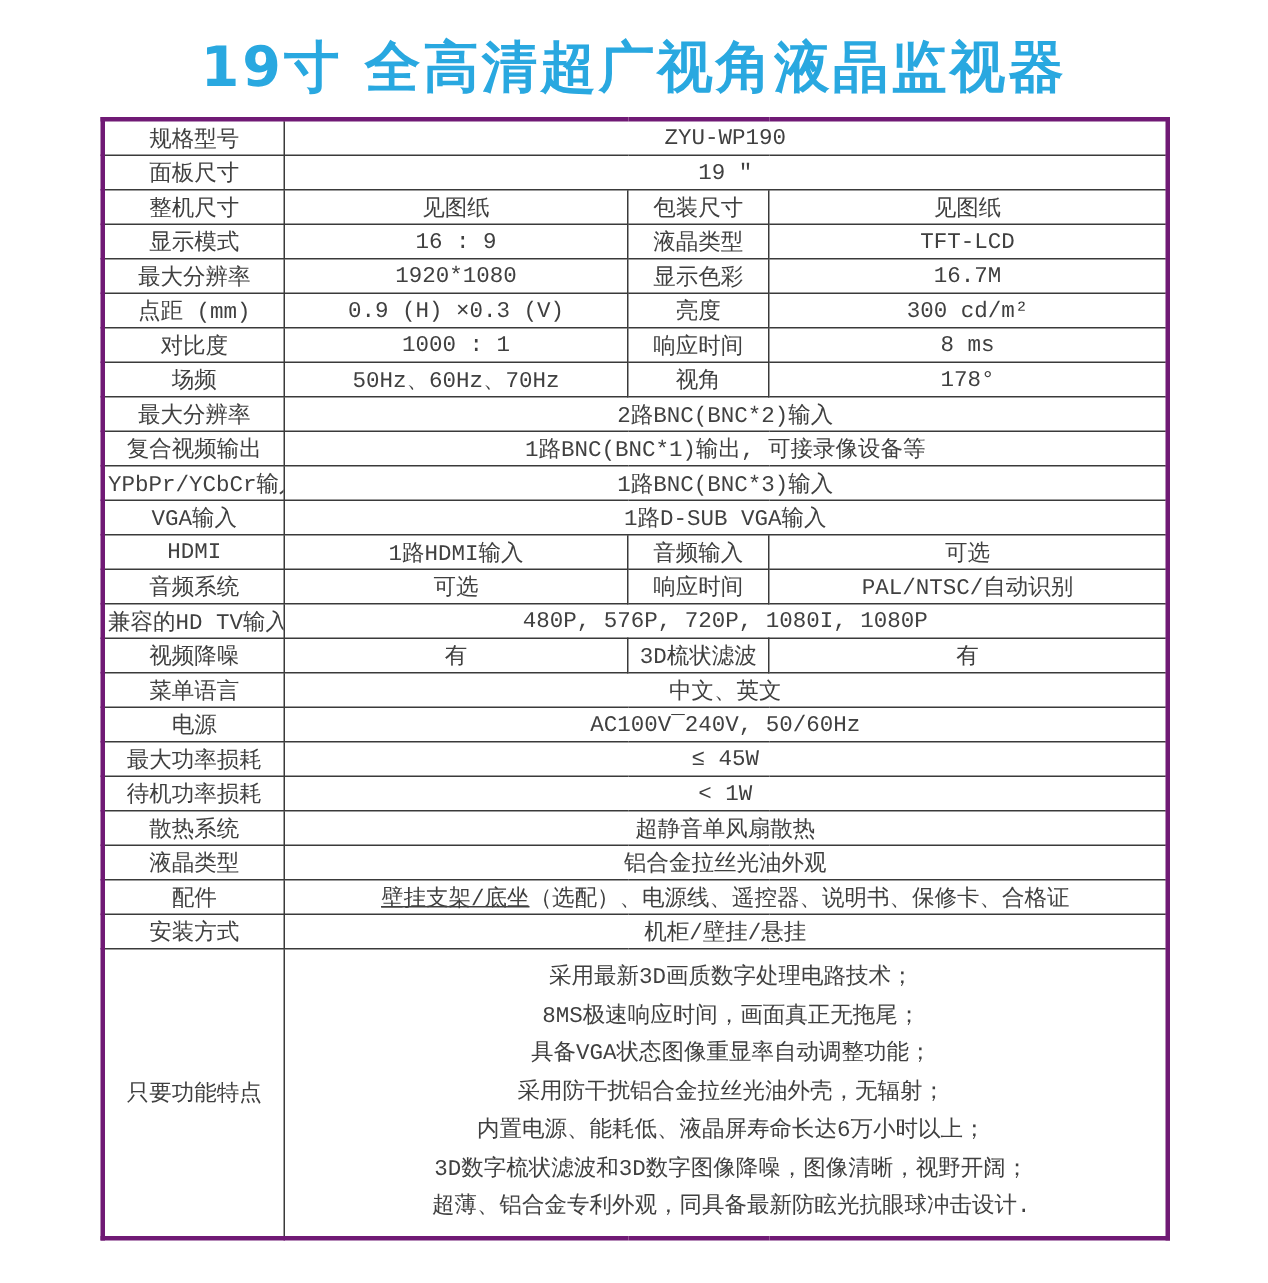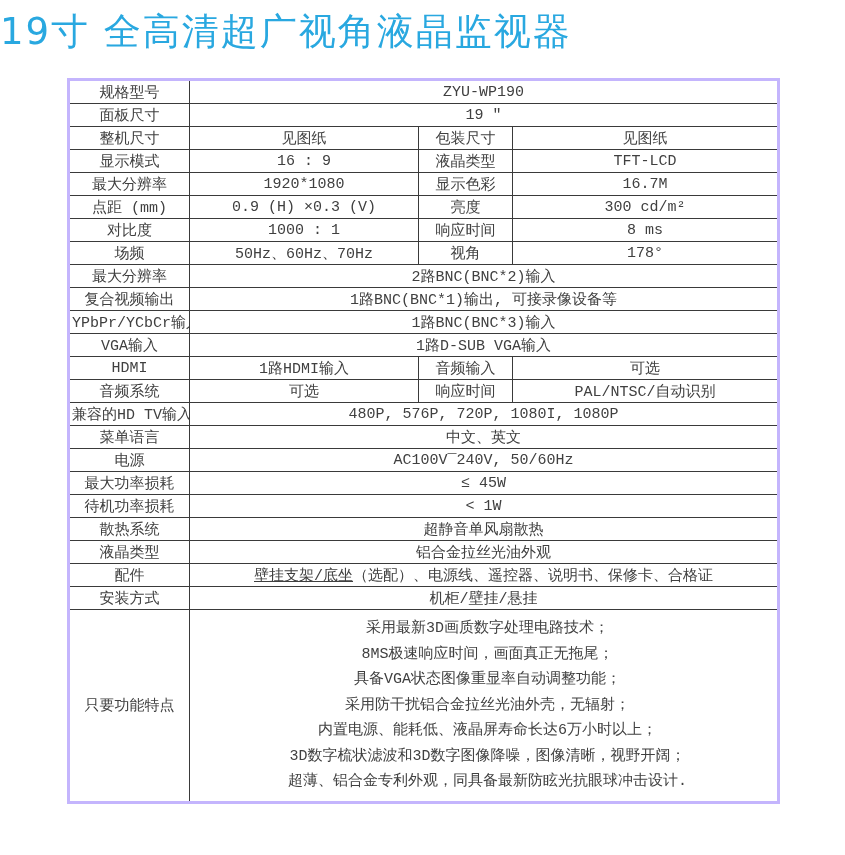--- a/index.html
+++ b/index.html
@@ -5,36 +5,36 @@
   html,body{margin:0;padding:0;background:#ffffff;}
   .page{
     position:relative;
     width:845px;height:855px;
     background:#ffffff;
     font-family:"Liberation Mono","DejaVu Sans",sans-serif;
     overflow:hidden;
   }
   .page-title{
     position:absolute;
-    top:7px;left:0;
+    top:20px;left:0;
     width:100%;
-    text-align:left;
+    text-align:center;
     font-family:"DejaVu Sans","Liberation Sans",sans-serif;
     font-size:37px;
-    font-weight:400;
+    font-weight:700;
     letter-spacing:2px;
     color:#29a8e0;
   }
   table.spec-table{
     position:absolute;
     left:67px;top:78px;
     width:710px;
     border-collapse:collapse;
     table-layout:fixed;
-    border:3px solid #c4b5fd;
+    border:3px solid #701a75;
   }
   td{
     border:1px solid #3a3a3a;
     text-align:center;
     vertical-align:middle;
     font-size:15px;
     color:#404040;
     height:22px;
     padding:0 2px;
     white-space:nowrap;
@@ -140,20 +140,26 @@
       <td class="lbl">音频系统</td>
       <td class="val">可选</td>
       <td class="lbl">响应时间</td>
       <td class="val">PAL/NTSC/自动识别</td>
     </tr>
     <tr>
       <td class="lbl">兼容的HD TV输入</td>
       <td class="val" colspan="3">480P, 576P, 720P, 1080I, 1080P</td>
     </tr>
     <tr>
+      <td class="lbl">视频降噪</td>
+      <td class="val">有</td>
+      <td class="lbl">3D梳状滤波</td>
+      <td class="val">有</td>
+    </tr>
+    <tr>
       <td class="lbl">菜单语言</td>
       <td class="val" colspan="3">中文、英文</td>
     </tr>
     <tr>
       <td class="lbl">电源</td>
       <td class="val" colspan="3">AC100V‾240V, 50/60Hz</td>
     </tr>
     <tr>
       <td class="lbl">最大功率损耗</td>
       <td class="val" colspan="3">≤ 45W</td>

